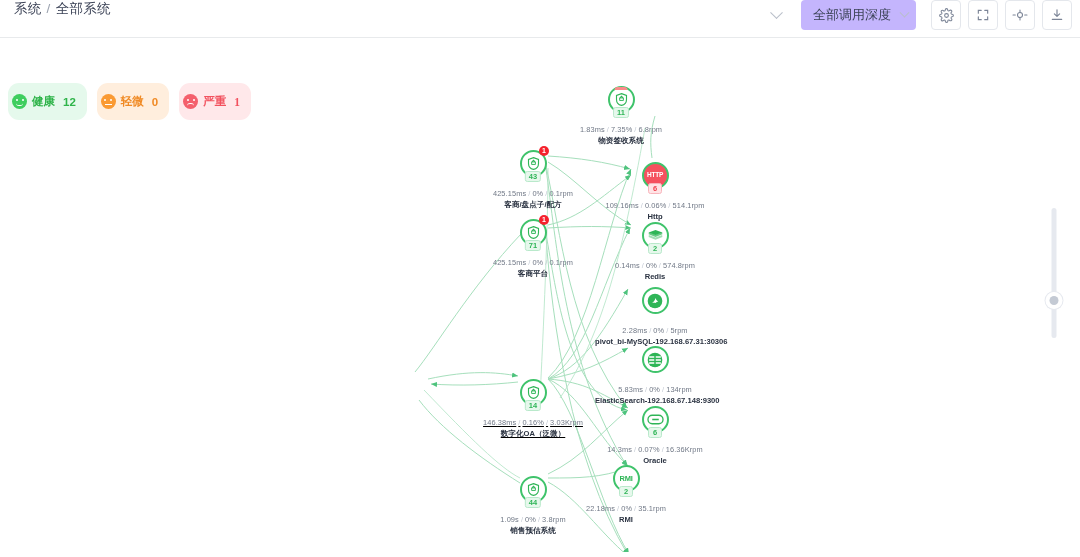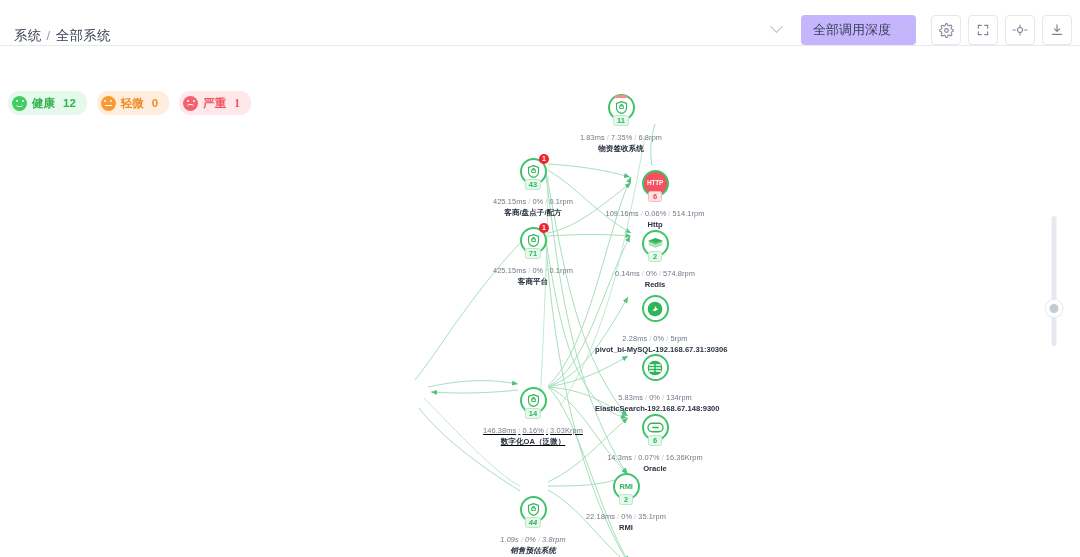--- a/index.html
+++ b/index.html
@@ -8,24 +8,24 @@
     margin: 0; padding: 0;
     width: 1080px; height: 557px;
     overflow: hidden;
     background: #ffffff;
     font-family: "Liberation Sans", "DejaVu Sans", sans-serif;
   }
 
   
   .topbar {
     position: relative;
-    height: 46px;
+    height: 38px;
     border-bottom: 1px solid #e8eaec;
     display: flex;
-    align-items: flex-end;
+    align-items: flex-start;
     padding: 0 8px 0 0;
     background: #fff;
   }
   .breadcrumb {
     flex: 1 1 auto;
     padding-left: 14px;
     font-size: 13.5px;
     color: #3b4256;
     letter-spacing: .3px;
     white-space: nowrap;
@@ -75,21 +75,21 @@
 
   
   .chips {
     position: absolute;
     left: 8px; top: 45px;
     display: flex;
     gap: 10px;
     z-index: 6;
   }
   .chip {
-    height: 24px;
+    height: 37px;
     border-radius: 11px;
     display: flex;
     align-items: center;
     gap: 5px;
     padding: 0 11px 0 4px;
     font-size: 11.5px;
     font-weight: bold;
     white-space: nowrap;
   }
   .chip .face { width: 15px; height: 15px; border-radius: 50%; position: relative; flex: 0 0 auto;}
@@ -487,21 +487,21 @@
         <path d="M9.5 9.5 12 7l2.5 2.5"></path>
       </svg>
       <span class="cbadge">14</span>
     </div>
     <div class="metrics">
       <span>146.38ms</span><span class="sep">/</span><span>0.16%</span><span class="sep">/</span><span>3.03Krpm</span>
     </div>
     <div class="nname">数字化OA（泛微）</div>
   </div>
 
-  <div class="node green" style="left:533px; top:450px;font-style:italic;">
+  <div class="node green" style="left:533px; top:438px;">
     <div class="disc">
       <svg width="15" height="15" viewBox="0 0 24 24" fill="none" stroke="#2fb557" stroke-width="1.8">
         <path d="M12 2.6 20 5.6v6.2c0 5-3.4 8.6-8 9.6-4.6-1-8-4.6-8-9.6V5.6z"></path>
         <path d="M9 9.5h6v4H9z" stroke-width="1.5"></path>
         <path d="M9.5 9.5 12 7l2.5 2.5"></path>
       </svg>
       <span class="cbadge">44</span>
     </div>
     <div class="metrics">
       <span>1.09s</span><span class="sep">/</span><span>0%</span><span class="sep">/</span><span>3.8rpm</span>

